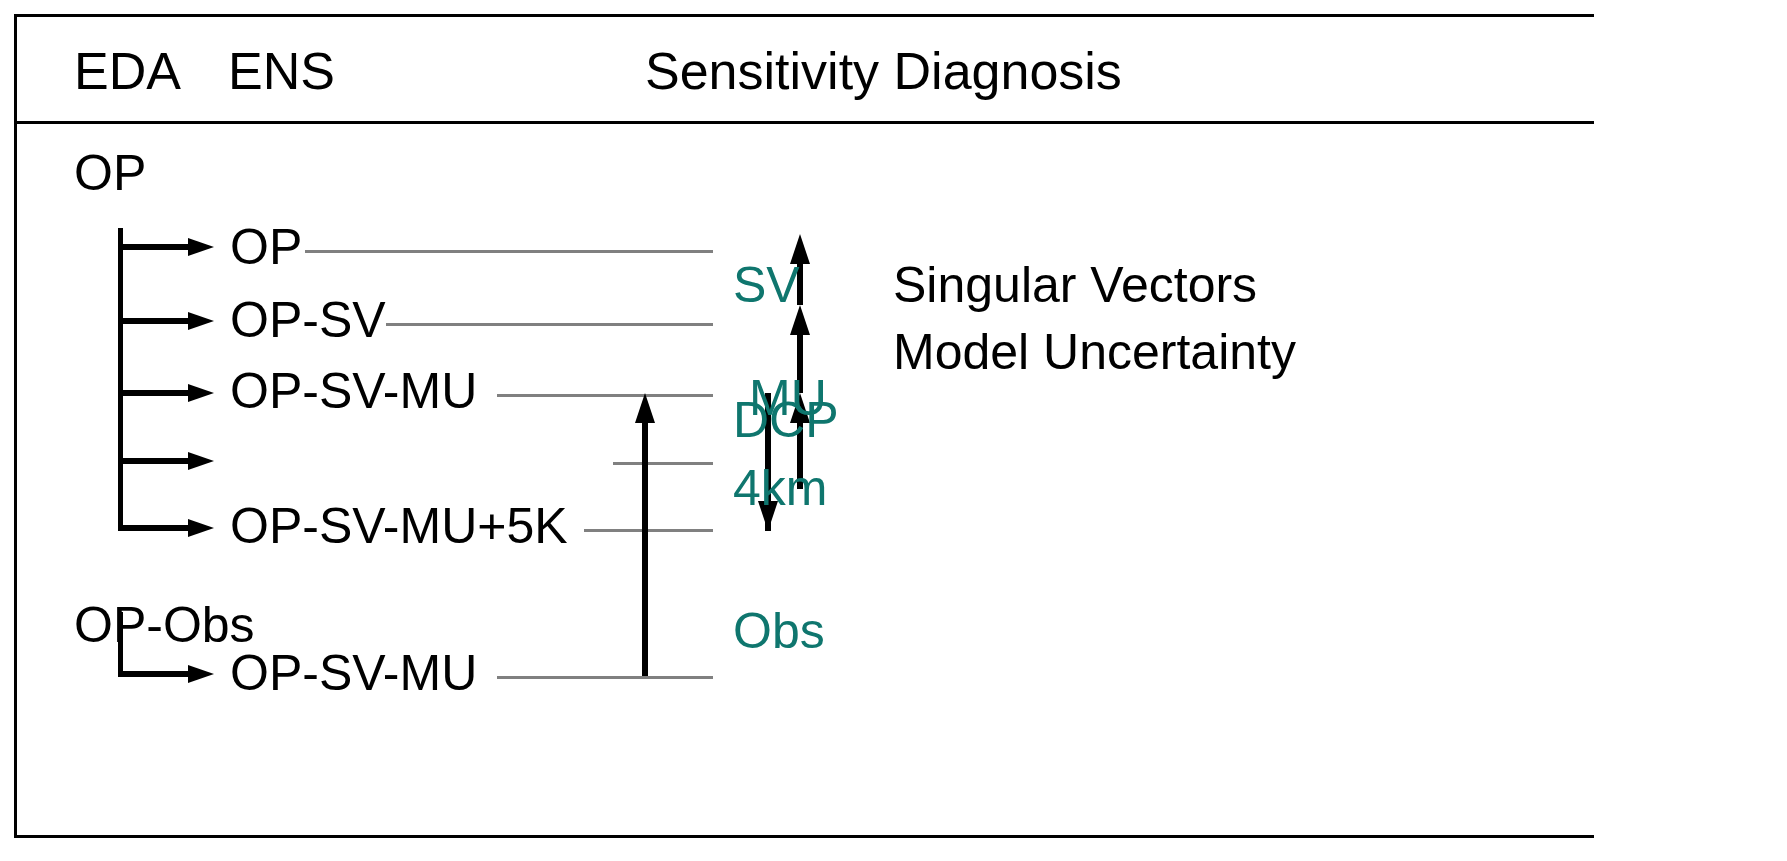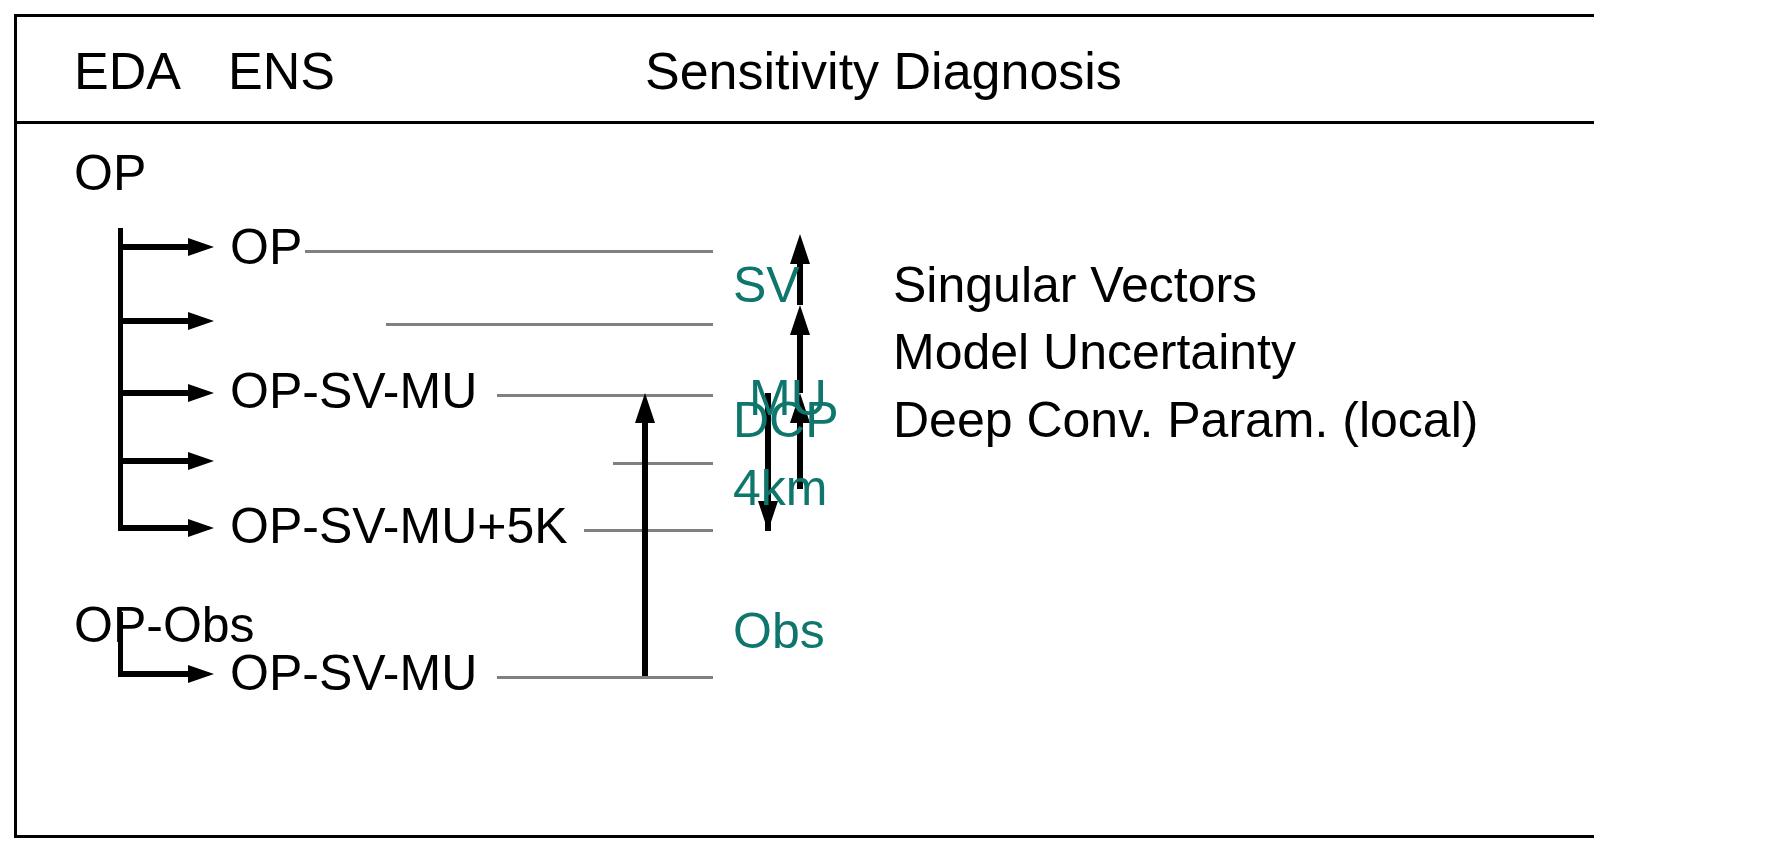--- a/index.html
+++ b/index.html
@@ -199,20 +199,21 @@
     <div class="shaft" style="width:72px;"></div>
     <div class="head" style="left:70px;"></div>
   </div>
 
   <div class="harrow" style="left:118px; top:665px; width:96px;">
     <div class="shaft" style="width:72px;"></div>
     <div class="head" style="left:70px;"></div>
   </div>
 
   <div class="exp-name" style="left:230px; top:222px;">OP</div>
+  <div class="exp-name" style="left:230px; top:295px;">OP-SV</div>
   <div class="exp-name" style="left:230px; top:366px;">OP-SV-MU</div>
   <div class="exp-name" style="left:230px; top:501px;">OP-SV-MU+5K</div>
   <div class="exp-name" style="left:230px; top:648px;">OP-SV-MU</div>
 
   <div class="leader" style="left:305px; top:250px; width:408px;"></div>
   <div class="leader" style="left:386px; top:323px; width:327px;"></div>
   <div class="leader" style="left:497px; top:394px; width:216px;"></div>
   <div class="leader" style="left:613px; top:462px; width:100px;"></div>
   <div class="leader" style="left:584px; top:529px; width:129px;"></div>
   <div class="leader" style="left:497px; top:676px; width:216px;"></div>
@@ -242,19 +243,18 @@
     <div class="vshaft" style="top:22px; height:49px;"></div>
   </div>
 
   <div class="legend-abbr" style="left:733px; top:260px;">SV</div>
   <div class="legend-desc" style="left:893px; top:260px;">Singular Vectors</div>
 
   <div class="legend-abbr" style="left:749px; top:327px;margin-top:46px;">MU</div>
   <div class="legend-desc" style="left:893px; top:327px;">Model Uncertainty</div>
 
   <div class="legend-abbr" style="left:733px; top:395px;">DCP</div>
-  <div class="legend-desc" style="left:893px; top:395px;">Deep Conv. Param. (local)</div>
 
   <div class="legend-abbr" style="left:733px; top:463px;">4km</div>
 
   <div class="legend-abbr" style="left:733px; top:606px;">Obs</div>
 
 </div>
 
 </body></html>

